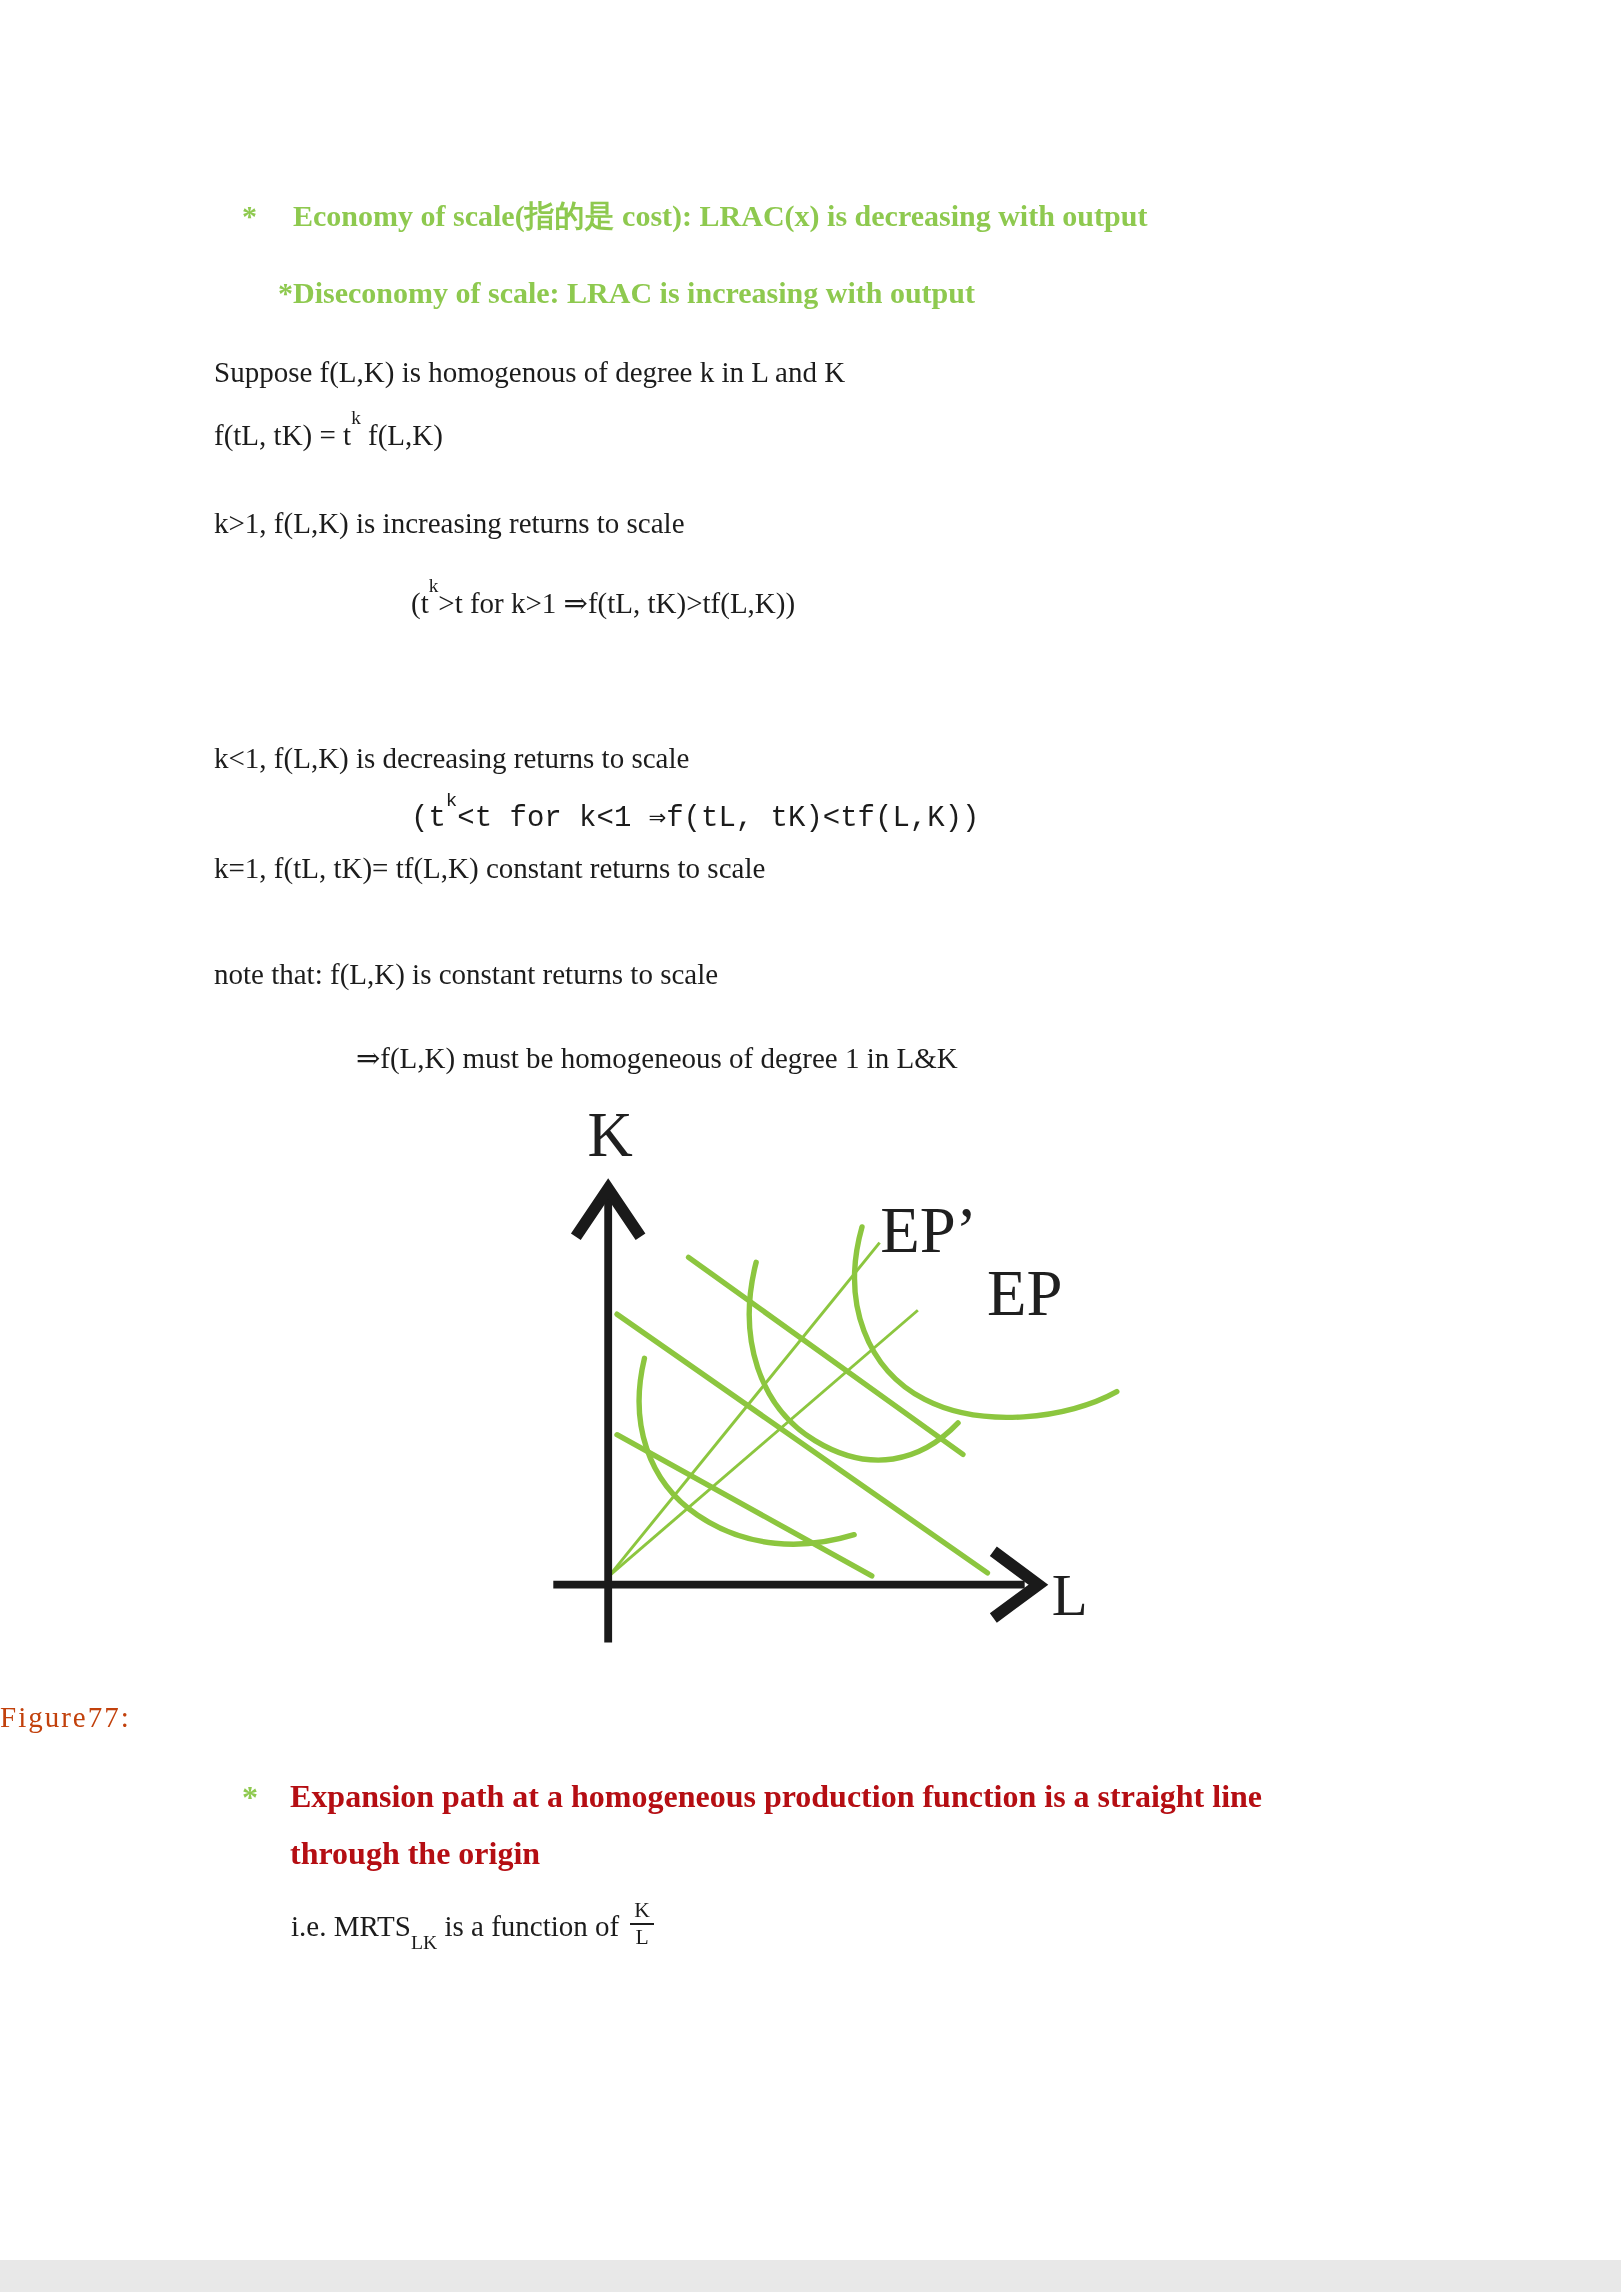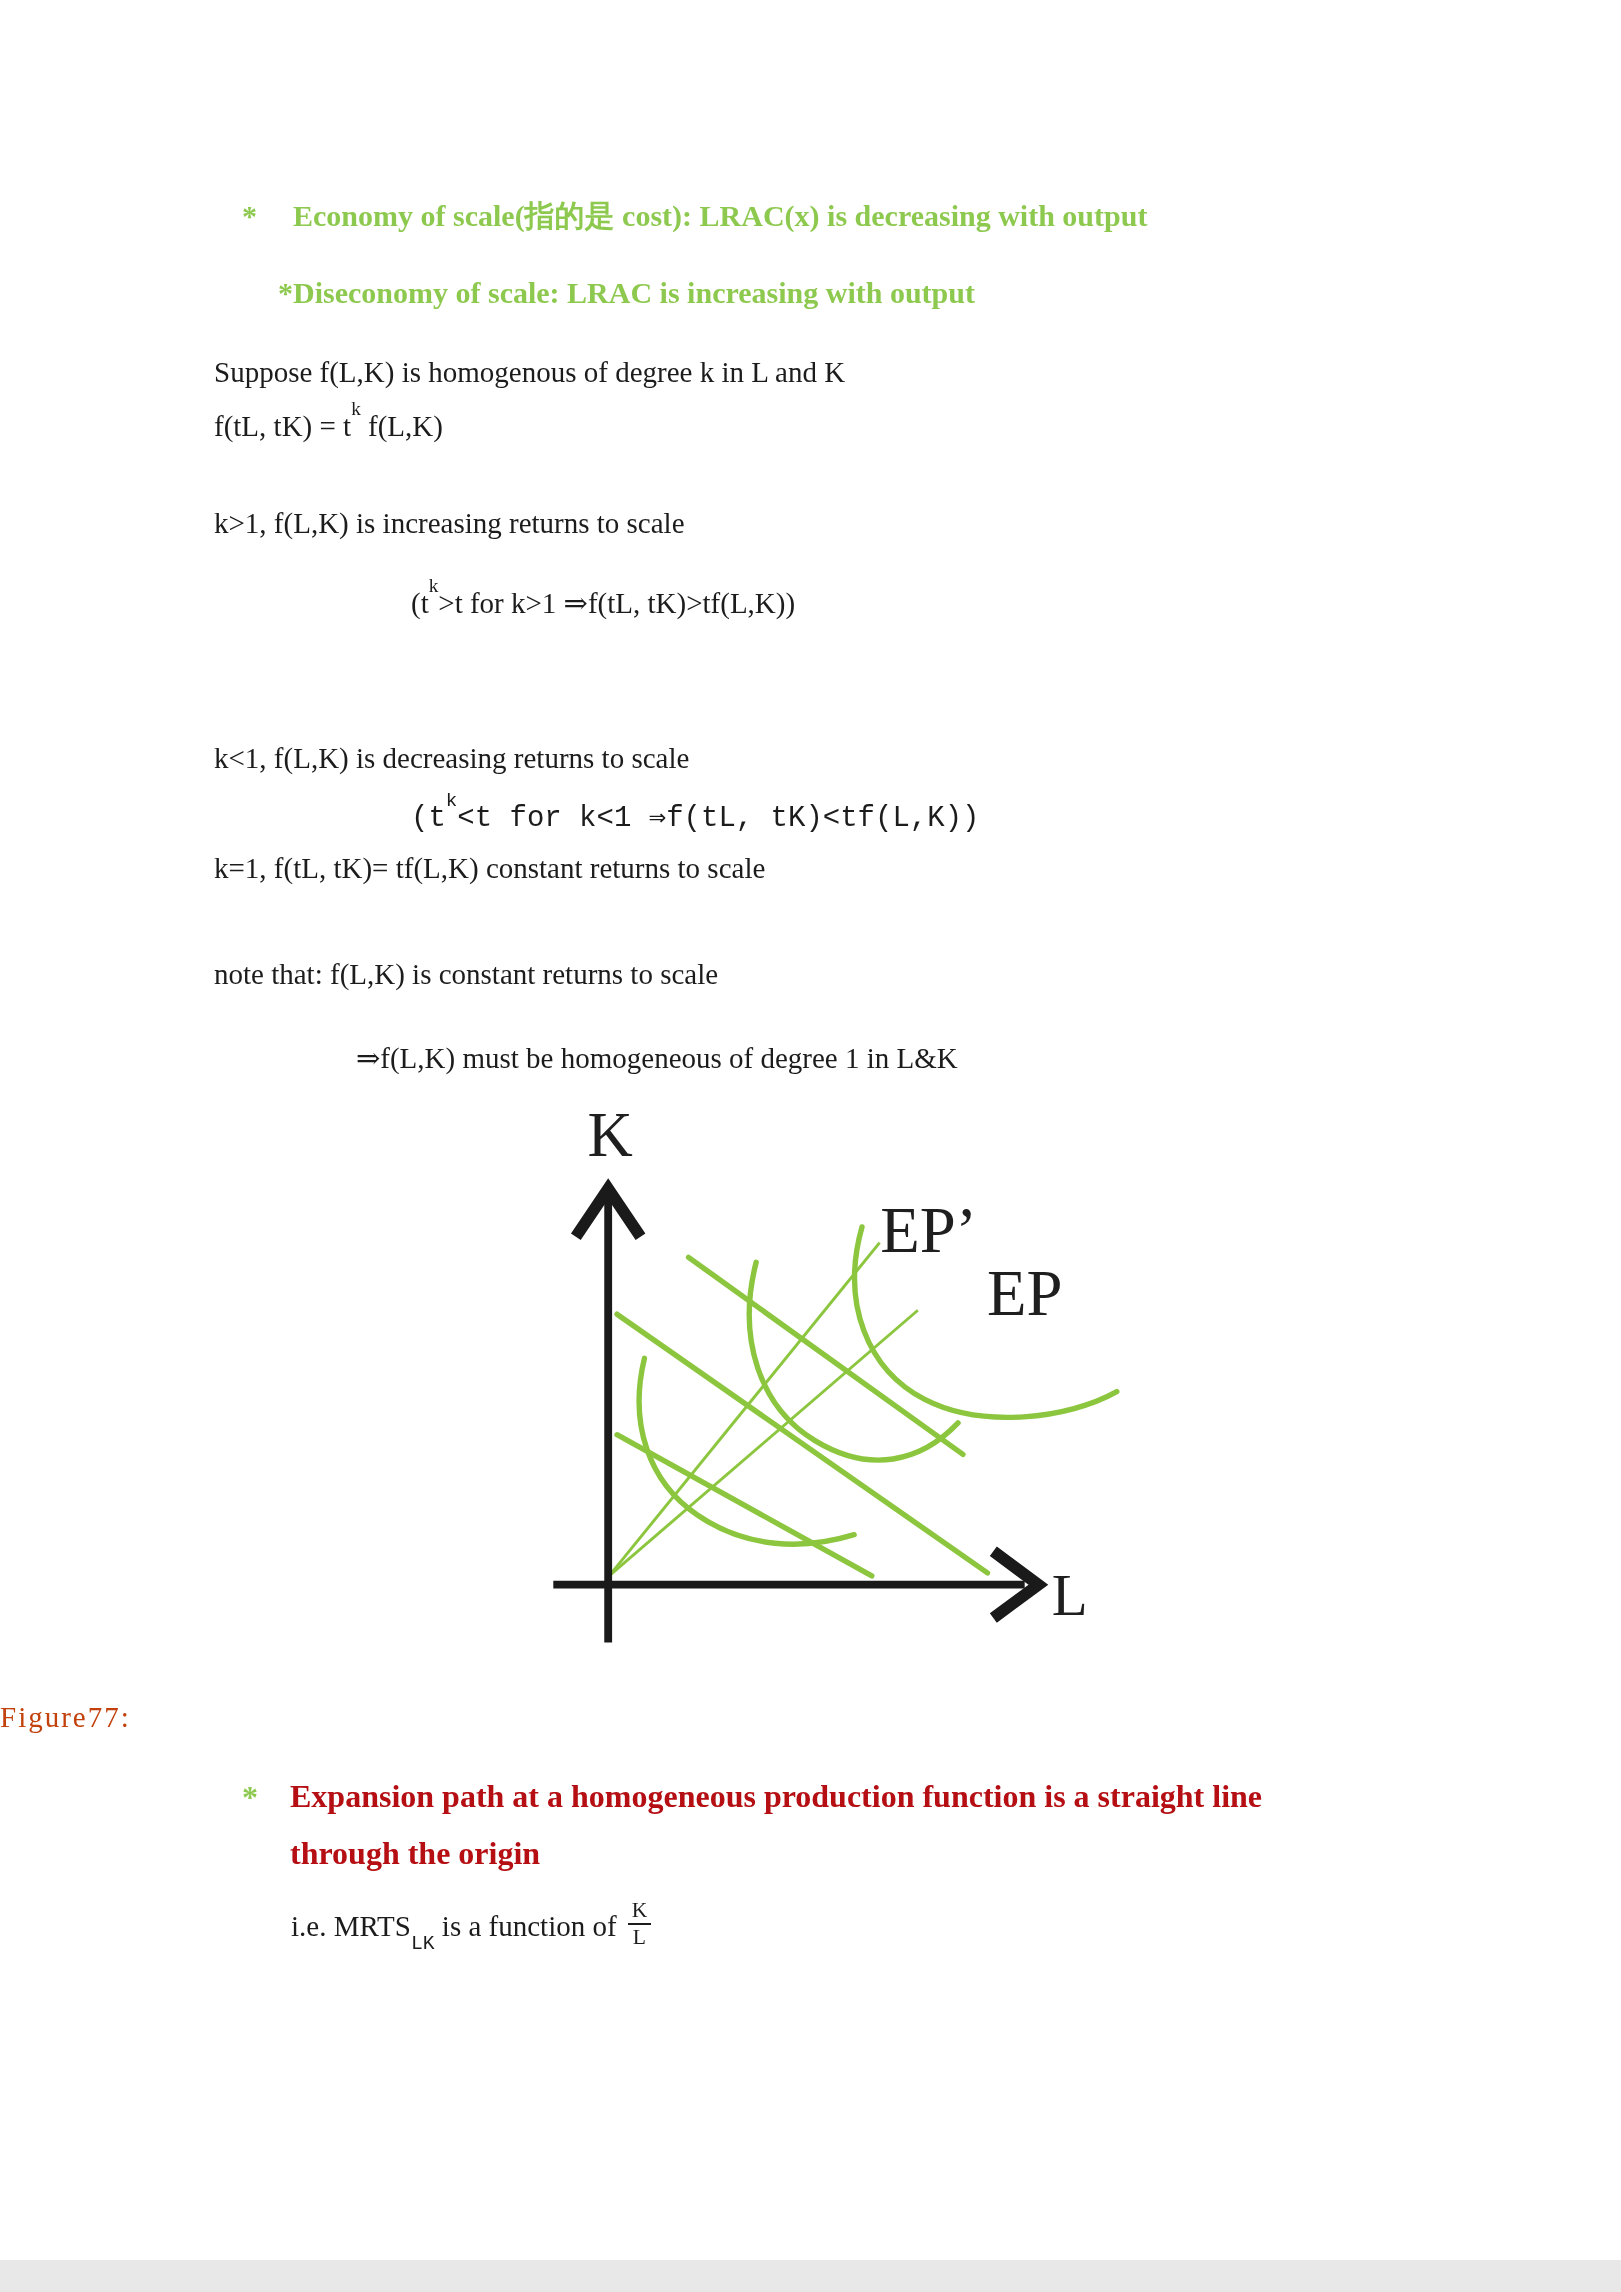--- a/index.html
+++ b/index.html
@@ -30,21 +30,21 @@
     width:1621px; text-align:left;
     font-size:29px; letter-spacing:2px; color:#c2410c;
   }
 
   
   .red-line { font-weight:bold; font-size:32px; color:#b50e13; }
   .red-marker { font-weight:bold; font-size:32px; color:#8ec94f; }
 
   
   .ie-line { font-size:29px; }
-  .ie-line sub.lk { font-size:0.68em; position:relative; top:0.28em;font-family:Liberation Mono, monospace; }
+  .ie-line sub.lk { font-size:0.68em; position:relative; top:0.28em; }
   .frac {
     display:inline-block; vertical-align:middle;
     text-align:center; font-size:21.6px; line-height:1.05;
     position:relative; top:-5.9px; margin-left:3.9px;
   }
   .frac .num { display:block; border-bottom:2px solid #1c1c1c; padding:0 3.9px 1px 3.9px; }
   .frac .den { display:block; padding-top:1px; }
 
   svg text { font-family:"Liberation Serif","DejaVu Serif",serif; }
 </style>
@@ -55,21 +55,21 @@
 
   <div class="abs green-bullet" style="top:196px; left:242px;">
     <span class="marker">*</span><span>Economy of scale(指的是 cost): LRAC(x) is decreasing with output</span>
   </div>
   <div class="abs green-bullet" style="top:276px; left:242px;text-align:right;">
     <span class="marker">*</span><span>Diseconomy of scale: LRAC is increasing with output</span>
   </div>
 
   <div class="abs body-line" style="top:356px; left:214px;">Suppose f(L,K) is homogenous of degree k in L and K</div>
 
-  <div class="abs body-line" style="top:408px; left:214px;">
+  <div class="abs body-line" style="top:417px; left:214px;">
     <span>f(tL, tK) =  t</span><sup class="k">k</sup><span>  f(L,K)</span>
   </div>
 
   <div class="abs body-line" style="top:507px; left:214px;">k&gt;1, f(L,K) is increasing returns to scale</div>
 
   <div class="abs body-line" style="top:585px; left:411px;">
     <span>(t</span><sup class="k">k</sup><span>&gt;t for k&gt;1  ⇒f(tL, tK)&gt;tf(L,K))</span>
   </div>
 
   <div class="abs body-line" style="top:711px; left:214px;margin-top:31px;">k&lt;1, f(L,K) is decreasing returns to scale</div>

